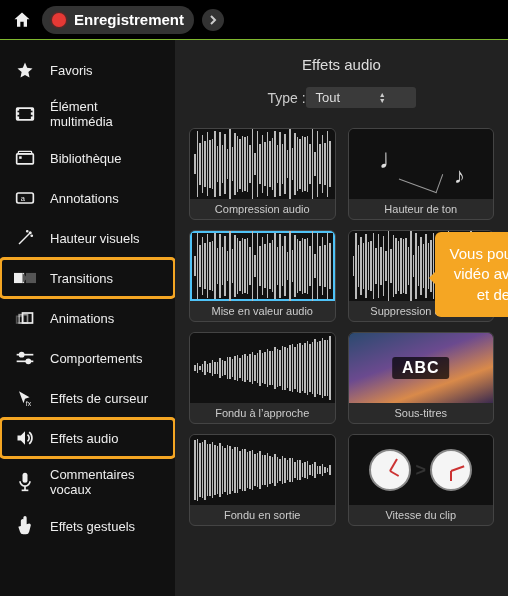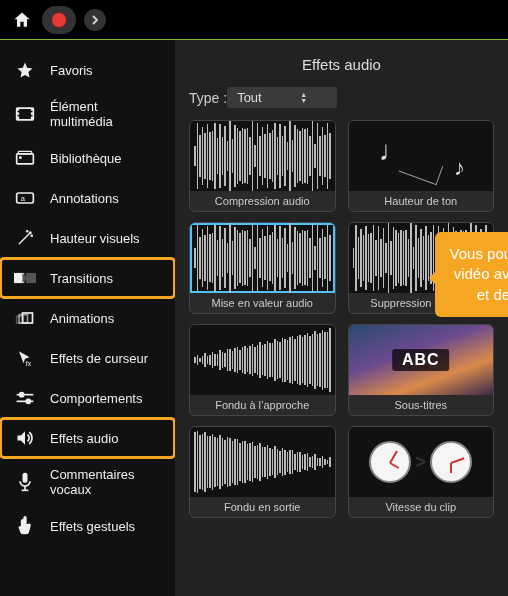--- a/index.html
+++ b/index.html
@@ -10,21 +10,21 @@
 .rec-dot { width:14px; height:14px; border-radius:50%; background:#e53935; box-shadow:0 0 3px rgba(255,0,0,.6); }
 .rec-label { font-size:15px; font-weight:bold; color:#fff; }
 .chev-btn { width:22px; height:22px; border-radius:11px; background:#333; display:flex; align-items:center; justify-content:center; cursor:pointer; }
 .main { display:flex; height:calc(100% - 40px); }
 .sidebar { width:175px; background:#111; padding-top:10px; overflow:hidden; }
 .side-item { display:flex; align-items:center; gap:14px; padding:9px 14px; font-size:13px; color:#eee; cursor:pointer; position:relative; }
 .side-item.highlight { outline:3px solid #f5a623; outline-offset:-2px; border-radius:4px; }
 .side-icon { width:22px; height:22px; display:flex; align-items:center; justify-content:center; color:#eee; flex-shrink:0; }
 .panel { flex:1; background:#222; padding:10px 14px; position:relative; }
 .panel-title { text-align:center; font-size:15px; color:#ddd; margin:6px 0 14px; }
-.type-row { display:flex; align-items:center; gap:0; margin-bottom:12px; }
+.type-row { display:flex; align-items:center; justify-content:center; gap:0; margin-bottom:20px; }
 .type-label { font-size:14px; color:#ccc; }
 .type-select { background:#3a3a3a; color:#ddd; border:none; padding:3px 30px 3px 10px; font-size:13px; border-radius:3px; position:relative; min-width:110px; display:flex; align-items:center; justify-content:space-between; cursor:pointer; }
 .grid { display:grid; grid-template-columns:1fr 1fr; gap:10px 12px; }
 .tile { background:#2a2a2a; border:1px solid #444; border-radius:6px; overflow:hidden; cursor:pointer; }
 .tile.sel .thumb { outline:2px solid #4fc3f7; outline-offset:-2px; }
 .thumb { height:70px; background:#111; position:relative; overflow:hidden; }
 .tile-label { font-size:11px; text-align:center; padding:4px 2px; color:#ccc; white-space:nowrap; overflow:hidden; text-overflow:ellipsis; }
 .callout { position:absolute; top:192px; left:260px; width:210px; background:#f5a623; color:#fff; font-size:15px; line-height:1.35; padding:12px 14px; border-radius:6px; text-align:center; z-index:20; }
 .callout::before { content:""; position:absolute; left:-16px; top:36px; border:10px solid transparent; border-right-color:#f5a623; }
 
@@ -53,20 +53,21 @@
 <body>
 
 <div class="topbar">
   <div class="home-icon">
     <svg width="20" height="20" viewBox="0 0 24 24" fill="#eee">
         <path d="M12 3l9 8h-3v9h-4v-6H10v6H6v-9H3z"></path>
       </svg>
   </div>
   <div class="rec-pill">
     <div class="rec-dot"></div>
+    <span class="rec-label">Enregistrement</span>
   </div>
   <div class="chev-btn">
     <svg width="10" height="10" viewBox="0 0 10 10">
         <path d="M3 1l4 4-4 4" stroke="#ccc" stroke-width="2" fill="none"></path>
       </svg>
   </div>
 </div>
 
 <div class="main">
   <div class="sidebar" id="sidebar">
@@ -137,37 +138,37 @@
           <svg width="20" height="16" viewBox="0 0 24 18" fill="none" stroke="#eee" stroke-width="2">
             <rect x="9" y="3" width="12" height="12"></rect>
             <rect x="5" y="5" width="10" height="10" stroke-opacity=".6"></rect>
             <rect x="2" y="7" width="8" height="8" stroke-opacity=".3"></rect>
           </svg>
         </span>
         <span>Animations</span>
       </div>
       <div class="side-item">
         <span class="side-icon">
-          <svg width="18" height="18" viewBox="0 0 24 24" fill="#eee">
-            <path d="M4 3l6 16 2-6 6-2z"></path>
-            <text x="13" y="22" font-size="9" fill="#eee">fx</text>
-          </svg>
-        </span>
-        <span>Effets de curseur</span>
-      </div>
-      <div class="side-item">
-        <span class="side-icon">
           <svg width="20" height="16" viewBox="0 0 24 18" stroke="#eee" stroke-width="2">
             <line x1="2" y1="5" x2="22" y2="5"></line>
             <circle cx="8" cy="5" r="2.5" fill="#eee"></circle>
             <line x1="2" y1="13" x2="22" y2="13"></line>
             <circle cx="16" cy="13" r="2.5" fill="#eee"></circle>
           </svg>
         </span>
         <span>Comportements</span>
+      </div>
+      <div class="side-item">
+        <span class="side-icon">
+          <svg width="18" height="18" viewBox="0 0 24 24" fill="#eee">
+            <path d="M4 3l6 16 2-6 6-2z"></path>
+            <text x="13" y="22" font-size="9" fill="#eee">fx</text>
+          </svg>
+        </span>
+        <span>Effets de curseur</span>
       </div>
       <div class="side-item highlight">
         <span class="side-icon">
           <svg width="20" height="18" viewBox="0 0 24 20" fill="#eee">
             <path d="M3 7h4l5-5v16l-5-5H3z"></path>
             <path d="M15 6a5 5 0 010 8" fill="none" stroke="#eee" stroke-width="2"></path>
             <path d="M17 3a9 9 0 010 14" fill="none" stroke="#eee" stroke-width="2"></path>
           </svg>
         </span>
         <span>Effets audio</span>

